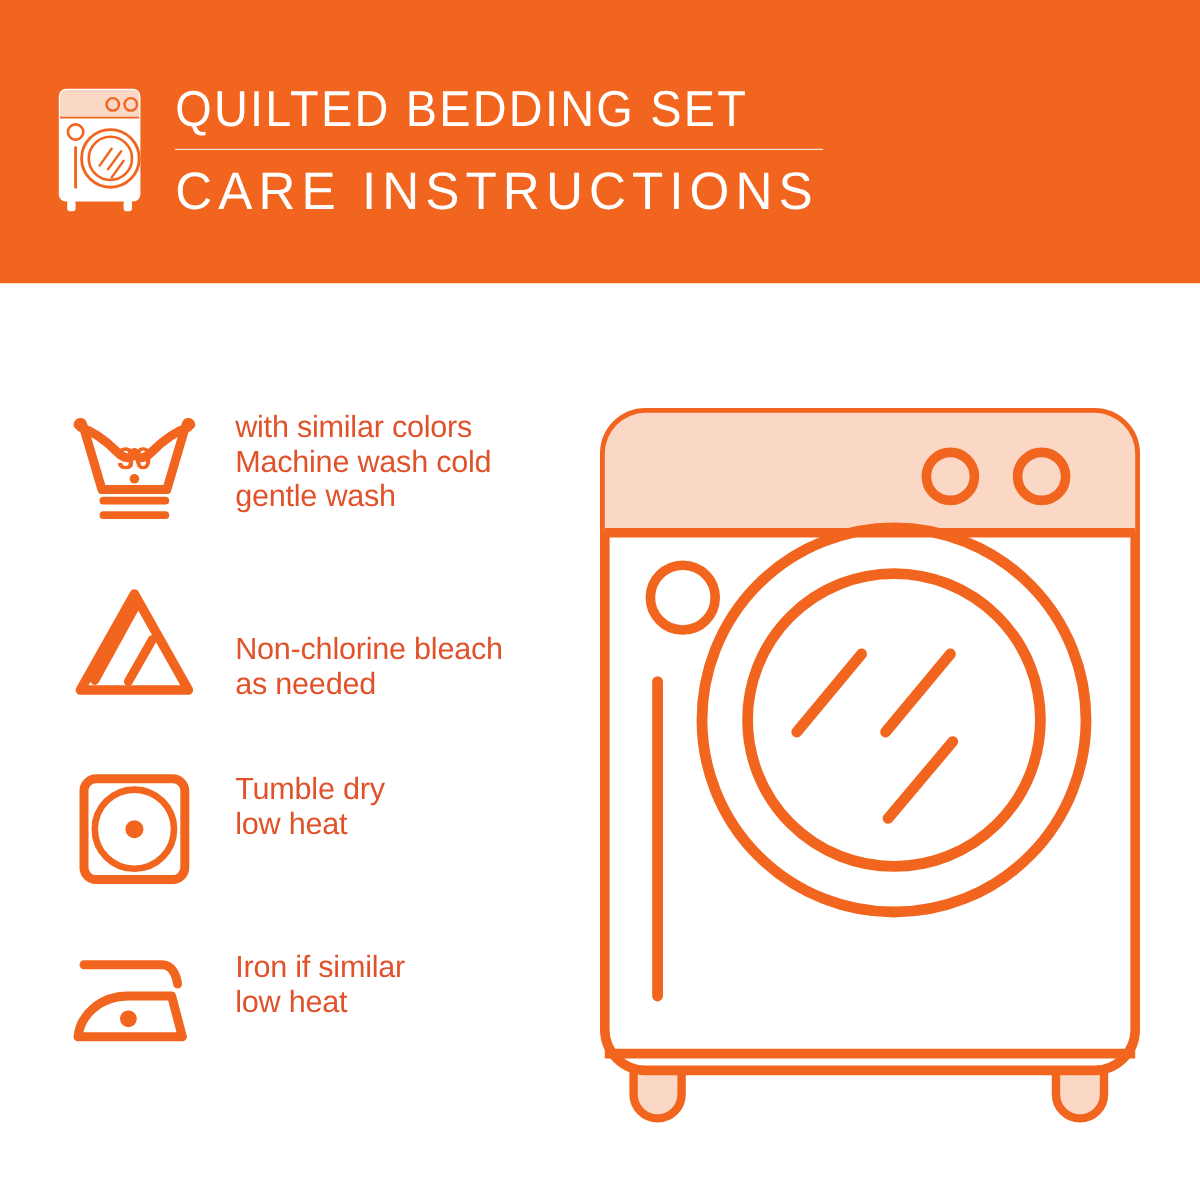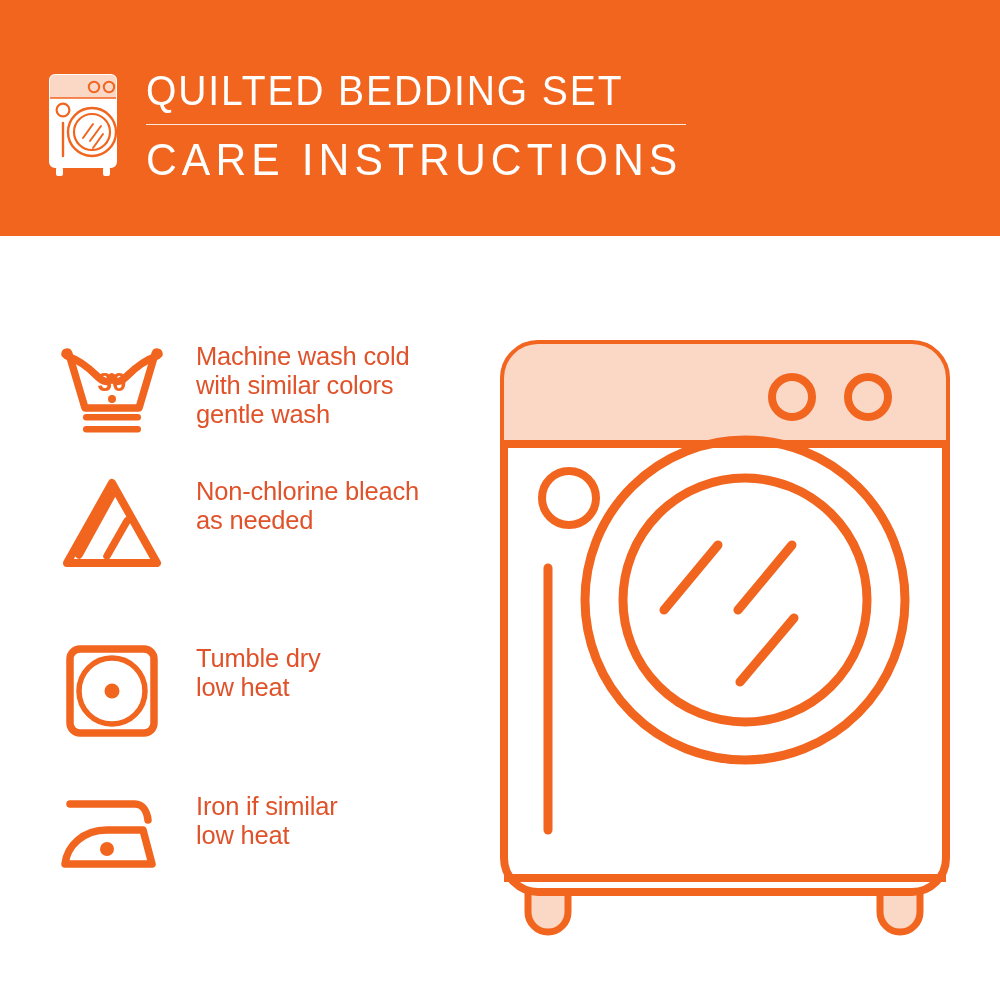--- a/index.html
+++ b/index.html
@@ -64,21 +64,21 @@
     color: #E0522A;
     font-size: 25.5px;
     line-height: 29px;
     font-weight: 400;
     font-family: "Liberation Sans", sans-serif;
     letter-spacing: -0.2px;
   }
   .care-row .texts div { white-space: nowrap; }
 
   #row-wash   { top: 98px; }
-  #row-bleach { top: 233px; }
+  #row-bleach { top: 245px; align-items: flex-end; }
   #row-dry    { top: 400px; }
   #row-iron   { top: 548px; }
 
   
   #machine-illustration {
     position: absolute; left: 490px; top: 330px;
     width: 480px; height: 620px;
   }
 </style>
 </head>
@@ -132,22 +132,22 @@
 
           <text x="55" y="53" text-anchor="middle" font-family="Liberation Sans, sans-serif" font-size="26" font-weight="bold" fill="#F1651F">30</text>
 
           <circle cx="55" cy="61" r="4" fill="#F1651F"></circle>
 
           <rect x="26" y="76" width="58" height="6.5" rx="3.2" fill="#F1651F"></rect>
           <rect x="26" y="88" width="58" height="6.5" rx="3.2" fill="#F1651F"></rect>
         </svg>
       </div>
       <div class="texts">
+        <div>with similar colors</div>
         <div>Machine wash cold</div>
-        <div>with similar colors</div>
         <div>gentle wash</div>
       </div>
     </div>
 
     <div class="care-row" id="row-bleach">
       <div class="symbol">
         <svg viewBox="0 0 110 100" width="110" height="100">
           <path d="M55 10 L100 90 L10 90 Z" fill="none" stroke="#F1651F" stroke-width="8" stroke-linejoin="round"></path>
           <line x1="55" y1="22" x2="22" y2="82" stroke="#F1651F" stroke-width="7.5" stroke-linecap="round"></line>
           <line x1="70" y1="48" x2="50" y2="83" stroke="#F1651F" stroke-width="7.5" stroke-linecap="round"></line>

